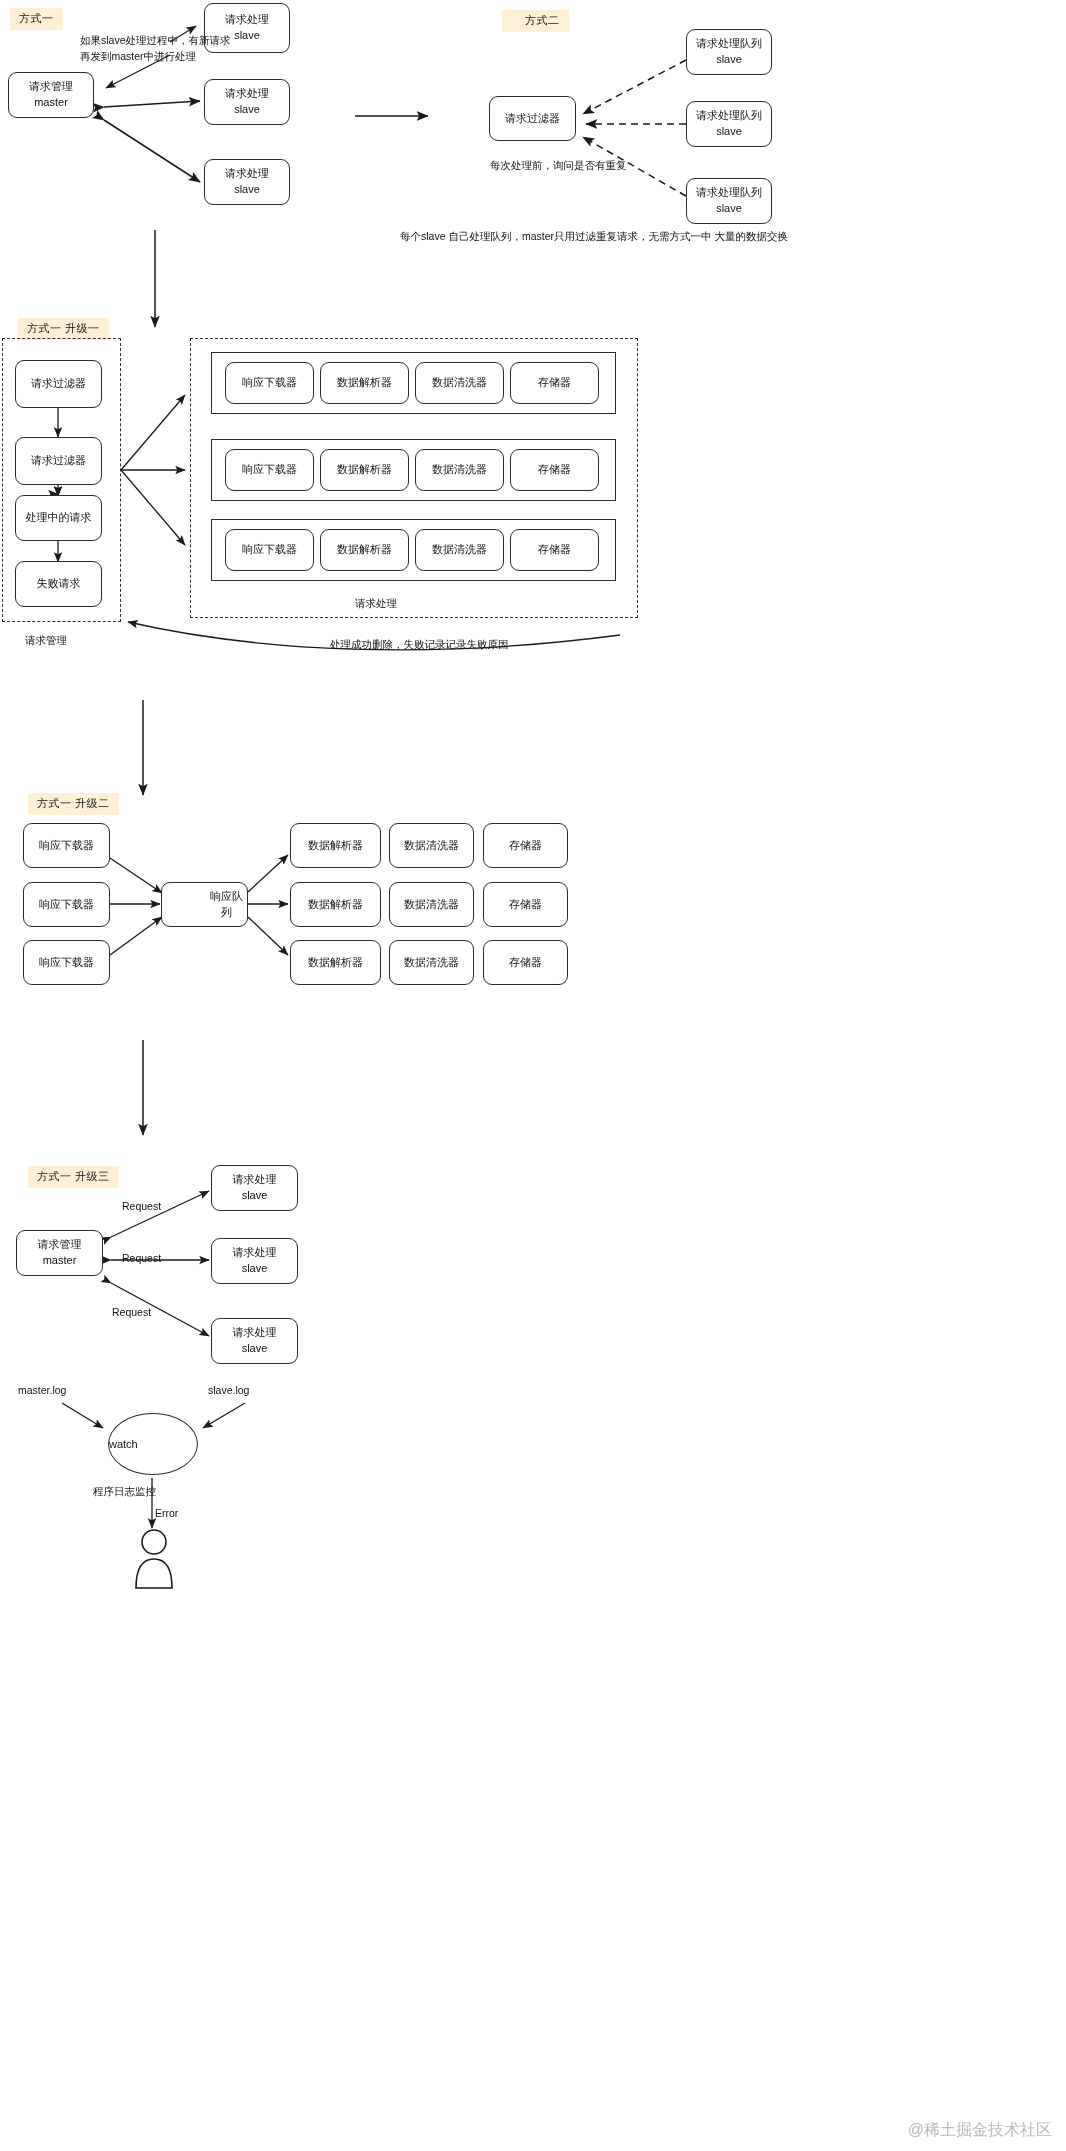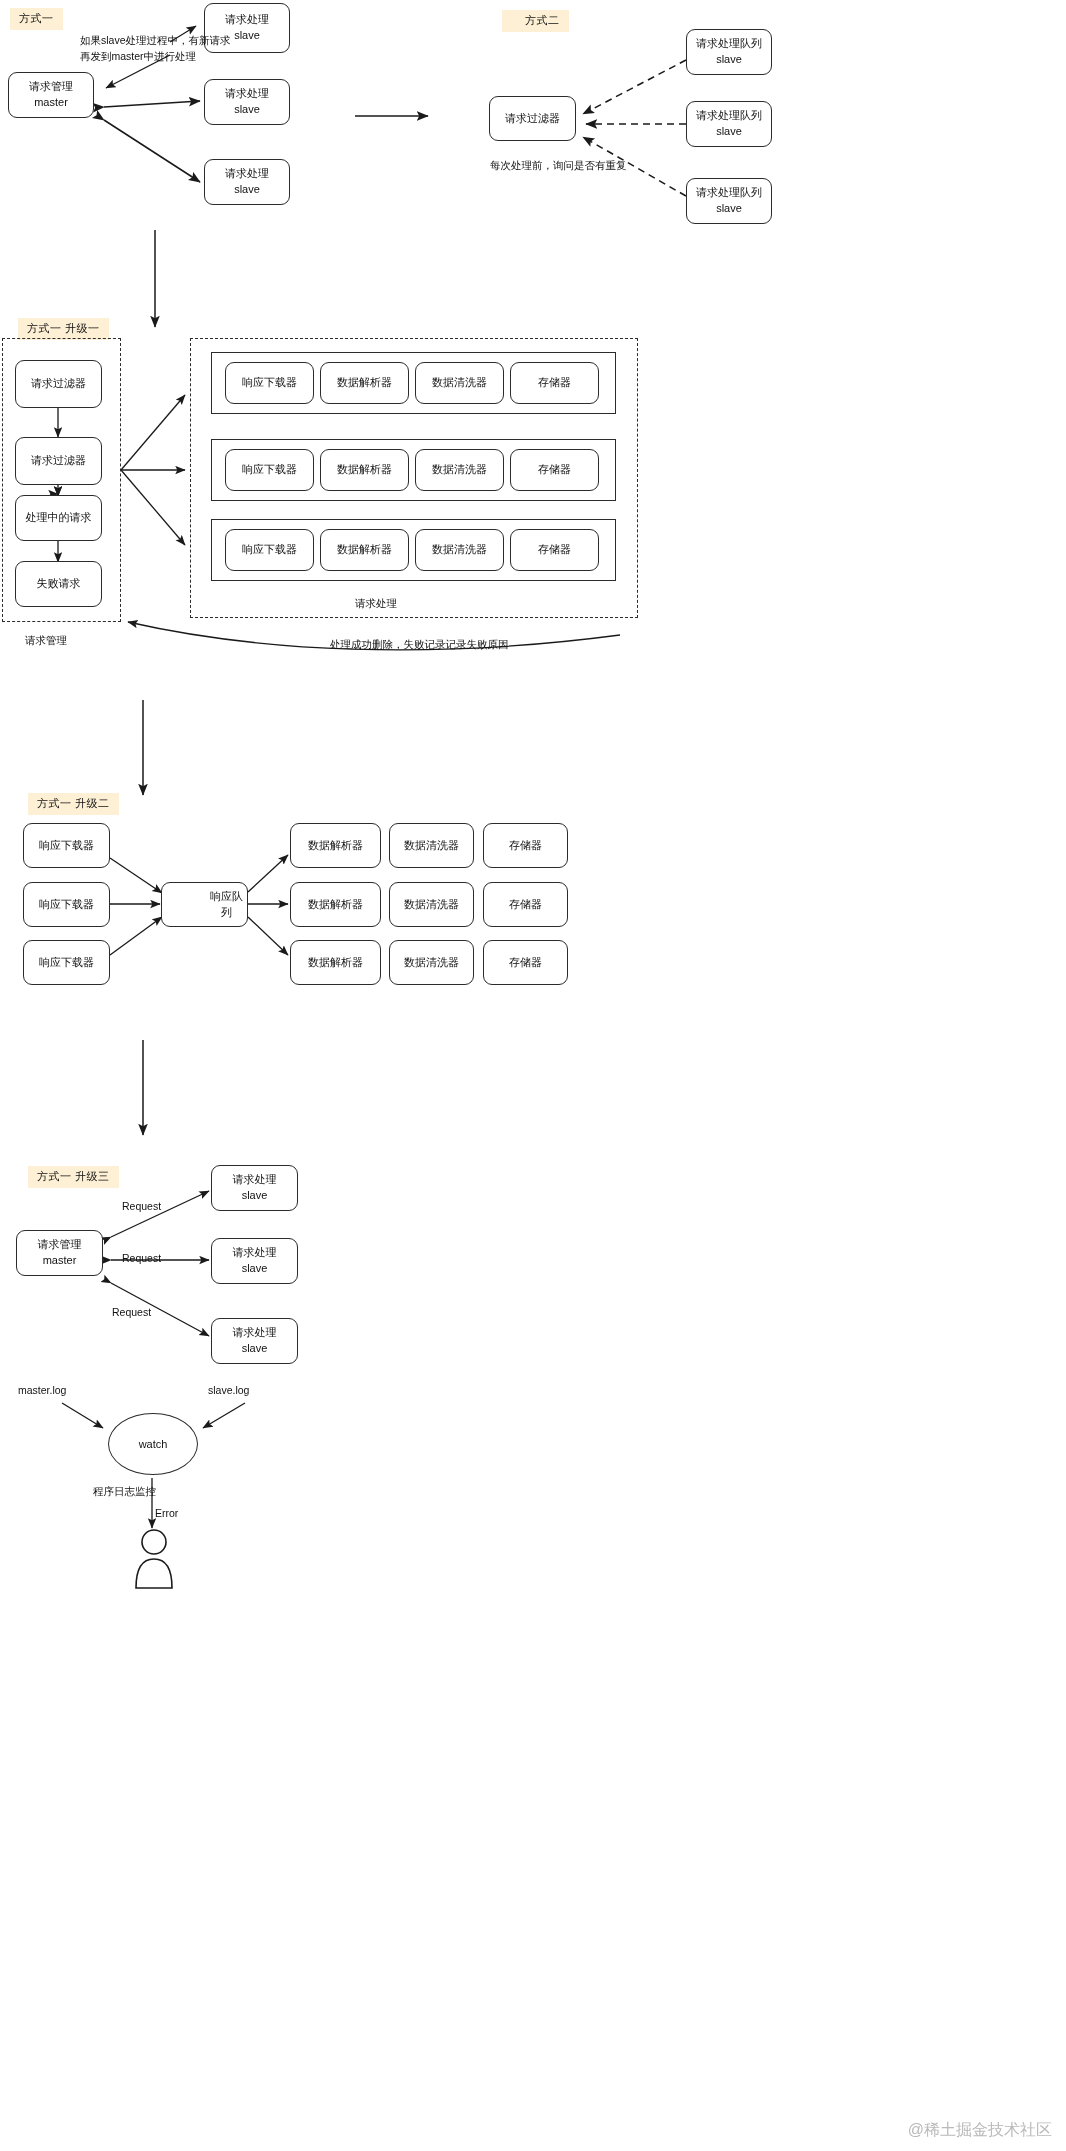--- a/index.html
+++ b/index.html
@@ -82,21 +82,21 @@
     bottom:10px;
     font-size:16px;
     color:#b9b9b9;
   }
   .ellipse{
     position:absolute;
     box-sizing:border-box;
     border:1.3px solid #2b2b2b;
     border-radius:50%;
     background:#fff;
-    display:flex;align-items:center;justify-content:center;
+    display:flex;align-items:center;
     font-size:11px;color:#111;
   }
   .person{position:absolute;}
 </style>
 </head>
 <body>
 
 <div id="canvas">
 
   <svg class="layer" viewBox="0 0 1066 2151">
@@ -212,20 +212,21 @@
   <div class="node" style="left:686px;top:101px;width:86px;height:46px;">
     <span>请求处理队列</span>
     <span class="l2">slave</span>
   </div>
   <div class="node" style="left:686px;top:178px;width:86px;height:46px;">
     <span>请求处理队列</span>
     <span class="l2">slave</span>
   </div>
 
   <div class="ftext" style="left:490px;top:157px;width:220px;">每次处理前，询问是否有重复</div>
+  <div class="ftext" style="left:400px;top:228px;width:666px;">每个slave 自己处理队列，master只用过滤重复请求，无需方式一中 大量的数据交换</div>
 
   <div class="badge" style="left:18px;top:318px;">方式一 升级一</div>
 
   <div class="dashgroup" style="left:2px;top:338px;width:119px;height:284px;"></div>
 
   <div class="node" style="left:15px;top:360px;width:87px;height:48px;">
     <span>请求过滤器</span>
   </div>
   <div class="node" style="left:15px;top:437px;width:87px;height:48px;">
     <span>请求过滤器</span>

